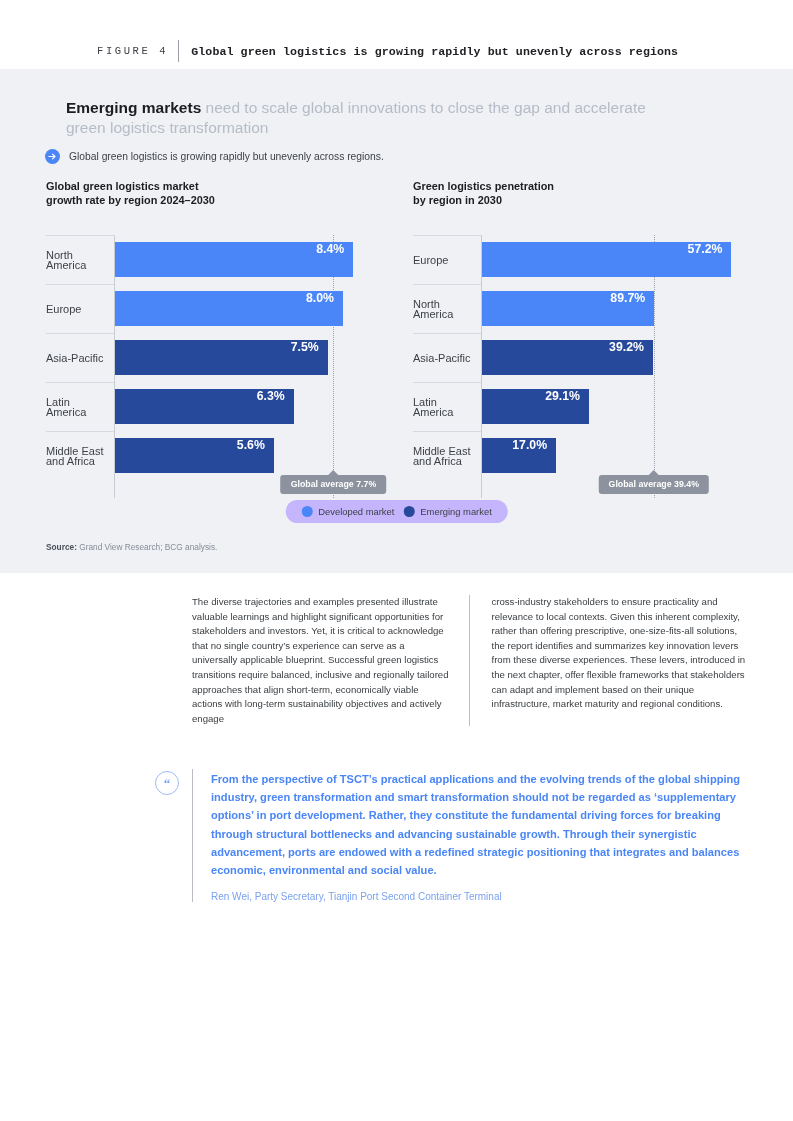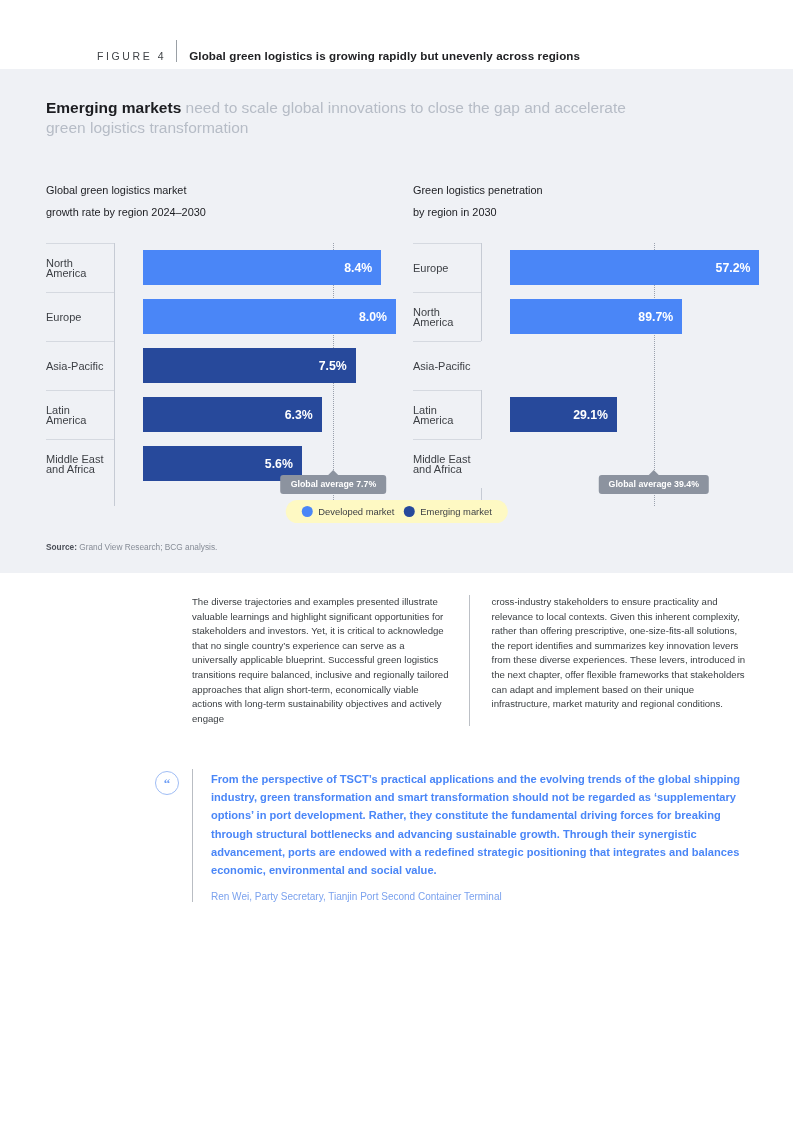--- a/index.html
+++ b/index.html
@@ -11,21 +11,21 @@
     position:relative;
     overflow:hidden;
   }
   
   .fig-header{
     position:absolute;left:0;top:0;width:793px;height:69px;
     background:#ffffff;
   }
   .fig-header-inner{
     position:absolute;left:97px;top:40px;
-    display:flex;align-items:flex-end;
+    display:flex;align-items:center;font-family:Liberation Mono, monospace;
   }
   .fig-label{
     font-size:10.5px;letter-spacing:2.6px;color:#3f4246;
     font-weight:400;text-transform:uppercase;
   }
   .fig-divider{
     width:1px;height:22px;background:#9aa0a6;margin:0 12px 0 10px;
   }
   .fig-title{
     font-size:11.6px;font-weight:700;color:#202124;letter-spacing:.1px;
@@ -33,21 +33,21 @@
 
   
   .panel{
     position:absolute;left:0;top:69px;width:793px;height:504px;
     background:#eff1f5;
   }
   .panel-head{
     position:absolute;left:46px;top:29px;width:600px;
   }
   .panel-head .h1{
-    font-size:15.5px;line-height:19.5px;color:#b6bcc6;font-weight:400;
+    font-size:15.5px;line-height:19.5px;color:#b6bcc6;font-weight:400;margin-left:20px;
   }
   .panel-head .h1 b{color:#1c1d21;font-weight:700;}
   .panel-sub{
     position:absolute;left:45px;top:80px;display:flex;align-items:center;
   }
   .arrow-badge{
     width:15px;height:15px;border-radius:50%;background:#4a86f7;
     display:flex;align-items:center;justify-content:center;
     margin-right:9px;flex:none;
   }
@@ -55,43 +55,43 @@
   .panel-sub-text{font-size:10.3px;color:#3c3f44;}
 
   
   .chart{
     position:absolute;top:110px;
   }
   .chart.left{left:46px;width:330px;}
   .chart.right{left:413px;width:335px;}
 
   .chart-title{
-    font-size:10.9px;font-weight:400;color:#1c1d21;line-height:22px;
-    margin-bottom:20px;white-space:pre-line;
+    font-size:10.9px;font-weight:700;color:#1c1d21;line-height:14px;
+    margin-bottom:28px;white-space:pre-line;
   }
 
   .rows{position:relative;}
   .row{
     position:relative;height:49px;display:flex;align-items:stretch;
   }
   .row .lbl{
     width:68px;flex:none;display:flex;align-items:center;
     border-top:1px solid #d5d9e0;
     font-size:11px;color:#3c3f44;line-height:10.5px;white-space:pre-line;
     padding-right:4px;box-sizing:border-box;
   }
   .chart.right .row .lbl{width:68px;}
   .row .barwrap{
     flex:1;position:relative;border-left:1px solid #c6cbd4;
   }
   .bar{
     position:absolute;top:7px;height:35px;left:0;
-    display:flex;align-items:center;justify-content:flex-end;
+    display:flex;justify-content:flex-end;
     color:#ffffff;font-size:12.3px;font-weight:700;
-    padding-right:9px;box-sizing:border-box;margin-left:28px;
+    padding-right:9px;box-sizing:border-box;
   }
   .bar.dev{background:#4a86f7;}
   .bar.emg{background:#27499b;}
 
   
   .axis-tail{
     position:relative;height:18px;
   }
   .axis-tail .stub{
     position:absolute;left:68px;top:0;bottom:0;width:1px;background:#c6cbd4;
@@ -108,21 +108,21 @@
   }
   .avg-pill .nub{
     position:absolute;left:50%;top:-5px;margin-left:-5px;
     width:0;height:0;border-left:5px solid transparent;
     border-right:5px solid transparent;border-bottom:5px solid #8c939f;
   }
 
   
   .legend{
     position:absolute;left:50%;transform:translateX(-50%);top:431px;
-    background:#fef9c3;border-radius:14px;padding:6px 16px;
+    background:#c4b5fd;border-radius:14px;padding:6px 16px;
     display:flex;align-items:center;gap:9px;
   }
   .legend .item{display:flex;align-items:center;gap:6px;}
   .legend .dot{width:11px;height:11px;border-radius:50%;flex:none;}
   .legend .dot.dev{background:#4a86f7;}
   .legend .dot.emg{background:#27499b;}
   .legend .txt{font-size:9.4px;color:#3c3f44;}
 
   .source{
     position:absolute;left:46px;top:473px;
@@ -177,38 +177,46 @@
 </div>
 
 <div class="panel">
 
   <div class="panel-head">
     <div class="h1">
       <b>Emerging markets</b><span> need to scale global innovations to close the gap and accelerate green logistics transformation</span>
     </div>
   </div>
 
+  <div class="panel-sub">
+    <span class="arrow-badge">
+      <svg width="9" height="9" viewBox="0 0 10 10">
+          <path d="M1 5h6.2M5 2.4L7.8 5 5 7.6" stroke="#ffffff" stroke-width="1.3" fill="none" stroke-linecap="round" stroke-linejoin="round"></path>
+        </svg>
+    </span>
+    <span class="panel-sub-text">Global green logistics is growing rapidly but unevenly across regions.</span>
+  </div>
 
   <div class="chart left">
     <div class="chart-title">Global green logistics market
 growth rate by region 2024–2030</div>
     <div class="rows" id="rows-0">
       <div class="avg-line" id="avgline-0" style="left: 287.446px; height: 263px;"></div>
     <div class="row">
           <div class="lbl">North America</div>
           <div class="barwrap">
             <div class="bar dev" style="width: 238.304px;">
               <span>8.4%</span>
             </div>
           </div>
         </div>
         <div class="row">
           <div class="lbl">Europe</div>
           <div class="barwrap">
-            <div class="bar dev" style="width: 253px;">
+            <div class="bar dev" style="width: 228px;">
               <span>8.0%</span>
             </div>
           </div>
         </div>
         <div class="row">
           <div class="lbl">Asia-Pacific</div>
           <div class="barwrap">
             <div class="bar emg" style="width: 212.772px;">
               <span>7.5%</span>
             </div>
@@ -254,32 +262,42 @@
         <div class="row">
           <div class="lbl">North America</div>
           <div class="barwrap">
             <div class="bar dev" style="width: 172.246px;">
               <span>89.7%</span>
             </div>
           </div>
         </div>
         <div class="row">
           <div class="lbl">Asia-Pacific</div>
+          <div class="barwrap">
+            <div class="bar emg" style="width: 170.938px;">
+              <span>39.2%</span>
+            </div>
+          </div>
         </div>
         <div class="row">
           <div class="lbl">Latin America</div>
           <div class="barwrap">
             <div class="bar emg" style="width: 107px;">
               <span>29.1%</span>
             </div>
           </div>
         </div>
         <div class="row">
           <div class="lbl">Middle East
 and Africa</div>
+          <div class="barwrap">
+            <div class="bar emg" style="width: 74.1311px;">
+              <span>17.0%</span>
+            </div>
+          </div>
         </div>
       </div>
     <div class="axis-tail">
         <span class="stub"></span>
       </div>
     <div class="avg-pill" id="avgpill-1" style="left: 240.81px; top: 296px;">Global average 39.4%<span class="nub"></span></div>
   </div>
 
   <div class="legend" id="legend">
       <span class="item">

